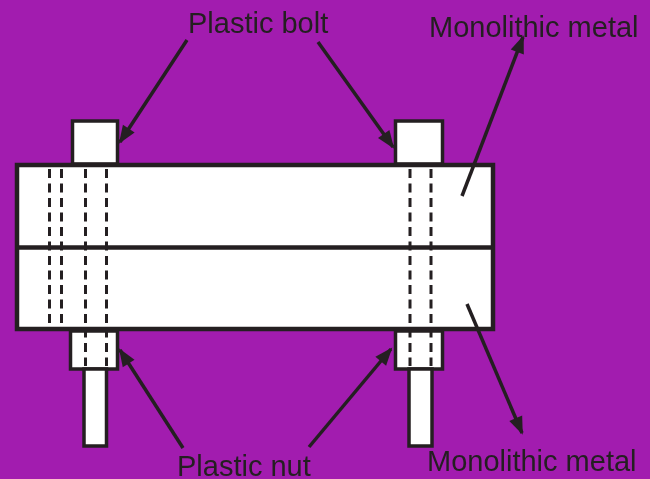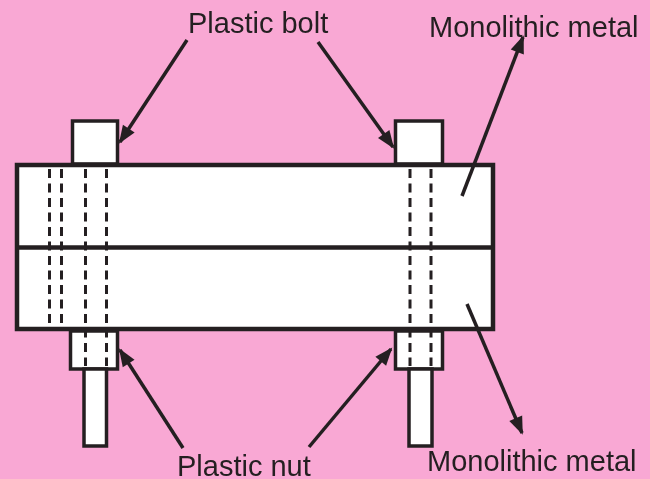--- a/index.html
+++ b/index.html
@@ -4,21 +4,21 @@
 <style>
   html, body {
     margin: 0;
     padding: 0;
     background: #ffffff;
   }
   .canvas {
     position: relative;
     width: 650px;
     height: 479px;
-    background: #f9a8d4;
+    background: #a21caf;
     overflow: hidden;
     font-family: "Liberation Sans", sans-serif;
   }
   svg { display: block; }
   .diagram-label {
     font-family: "Liberation Sans", sans-serif;
     font-size: 29px;
     fill: #241f21;
   }
 </style>

